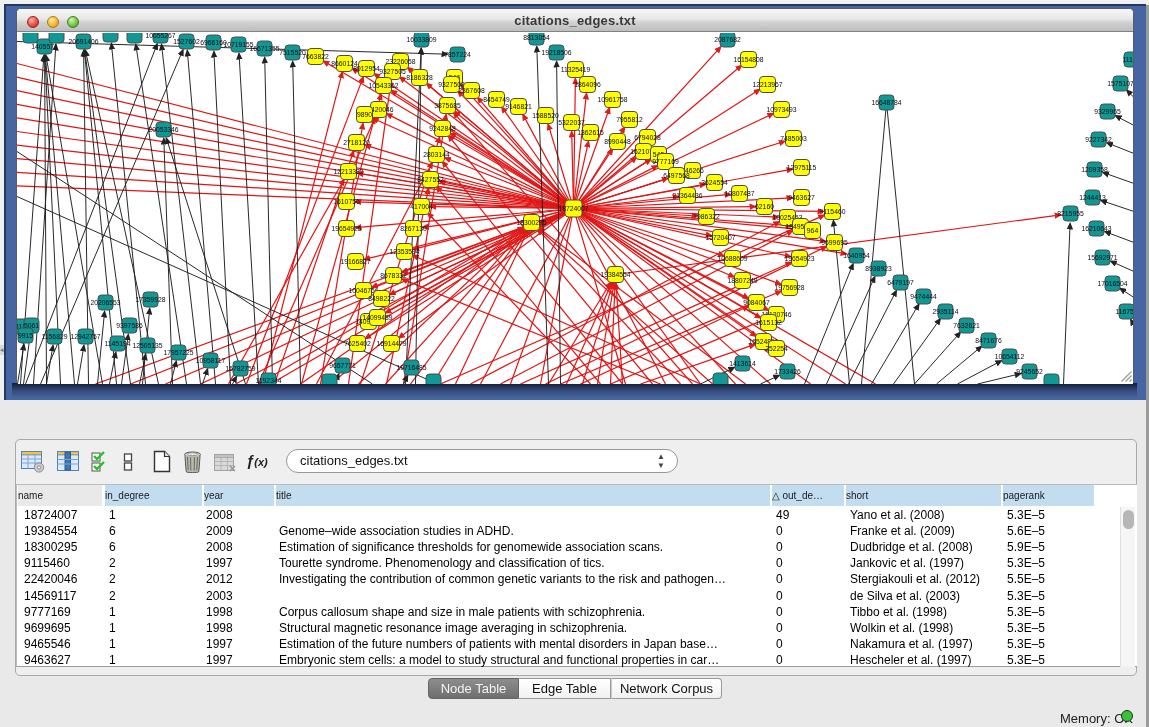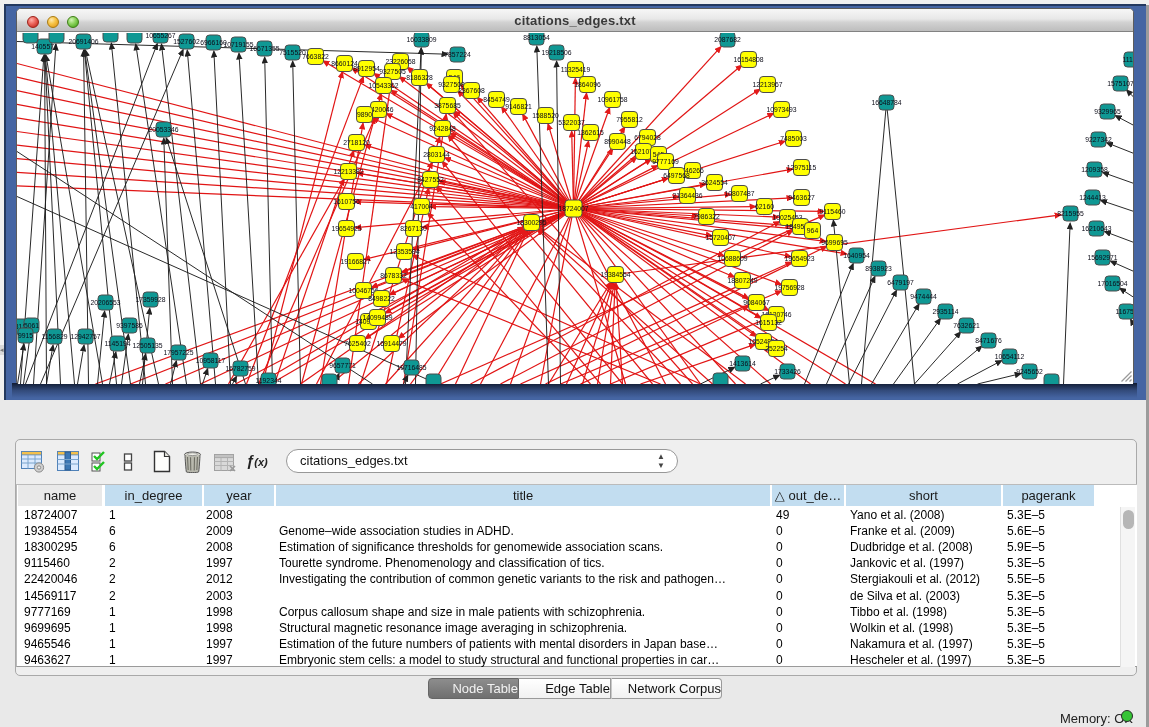--- a/index.html
+++ b/index.html
@@ -35,30 +35,30 @@
 .ic{position:absolute;top:50px}
 .fx{position:absolute;left:246px;top:52px;font-size:15px;font-style:italic;font-weight:bold;color:#222}
 .fx i{font-size:11px;font-weight:bold}
 #combo{position:absolute;left:286px;top:49px;width:392px;height:24px;background:#fff;
  border:1px solid #989898;border-radius:12px;font-size:13px;color:#111;line-height:22px;
  padding-left:13px}
 #combo .ar{position:absolute;right:12px;top:2px;font-size:8px;color:#444;line-height:9px;text-align:center}
 
 #tablewrap{position:absolute;left:16px;top:84px;width:1121px;height:183px;background:#fff;
  border-top:1px solid #bbb;border-left:1px solid #bbb;border-bottom:1px solid #9a9a9a}
-.hr{position:absolute;left:0;top:0;height:21px;font-size:13px;color:#1a1a1a;text-align:center;
+.hr{position:absolute;left:0;top:0;height:21px;font-size:10px;color:#1a1a1a;
  background:#c2ddf0;line-height:21px}
 .tr{position:absolute;left:0;width:1100px;height:16.1px;font-size:12px;color:#000;white-space:nowrap}
 .tr span{position:absolute;top:1px}
 .c1{left:7px}.c2{left:92px}.c3{left:189px}.c4{left:262px}.c5{left:759px}.c6{left:833px}.c7{left:990px}
 #vsb{position:absolute;left:1103px;top:22px;width:15px;height:160px;background:#f5f5f5;border-left:1px solid #e0e0e0}
 #vsb .th{position:absolute;left:2px;top:3px;width:11px;height:19px;background:#b6b6b6;border-radius:6px}
 
 #tabs{position:absolute;left:428px;top:278px;height:21px;font-size:13px}
-.tab{position:absolute;top:0;height:21px;line-height:20px;text-align:right;border:1px solid #9a9a9a}
+.tab{position:absolute;top:0;height:21px;line-height:20px;text-align:center;border:1px solid #9a9a9a}
 #tab1{left:0;width:91px;border-radius:4px 0 0 4px;color:#f2f2f2;
  background:linear-gradient(180deg,#8d8d8d,#6f6f6f);border-color:#666}
 #tab2{left:91px;width:92px;background:linear-gradient(180deg,#fff,#f1f1f1);color:#111;border-left:none}
 #tab3{left:183px;width:111px;border-radius:0 4px 4px 0;background:linear-gradient(180deg,#fff,#f1f1f1);color:#111;border-left:1px solid #c8c8c8}
 #mem{position:absolute;left:1060px;top:311px;font-size:13px;color:#222}
 #memdot{position:absolute;left:1121px;top:310px;width:12px;height:12px;border-radius:50%;
  background:#35c435;border:1.5px solid #2a2a2a}
 #rstrip{position:absolute;left:1146px;top:5px;width:3px;height:722px;background:#9b9b9b}
 #lnotch{position:absolute;left:0px;top:345px;width:4px;height:10px;background:#d8d8d8;color:#777;font-size:7px;line-height:10px}
 </style></head><body>

